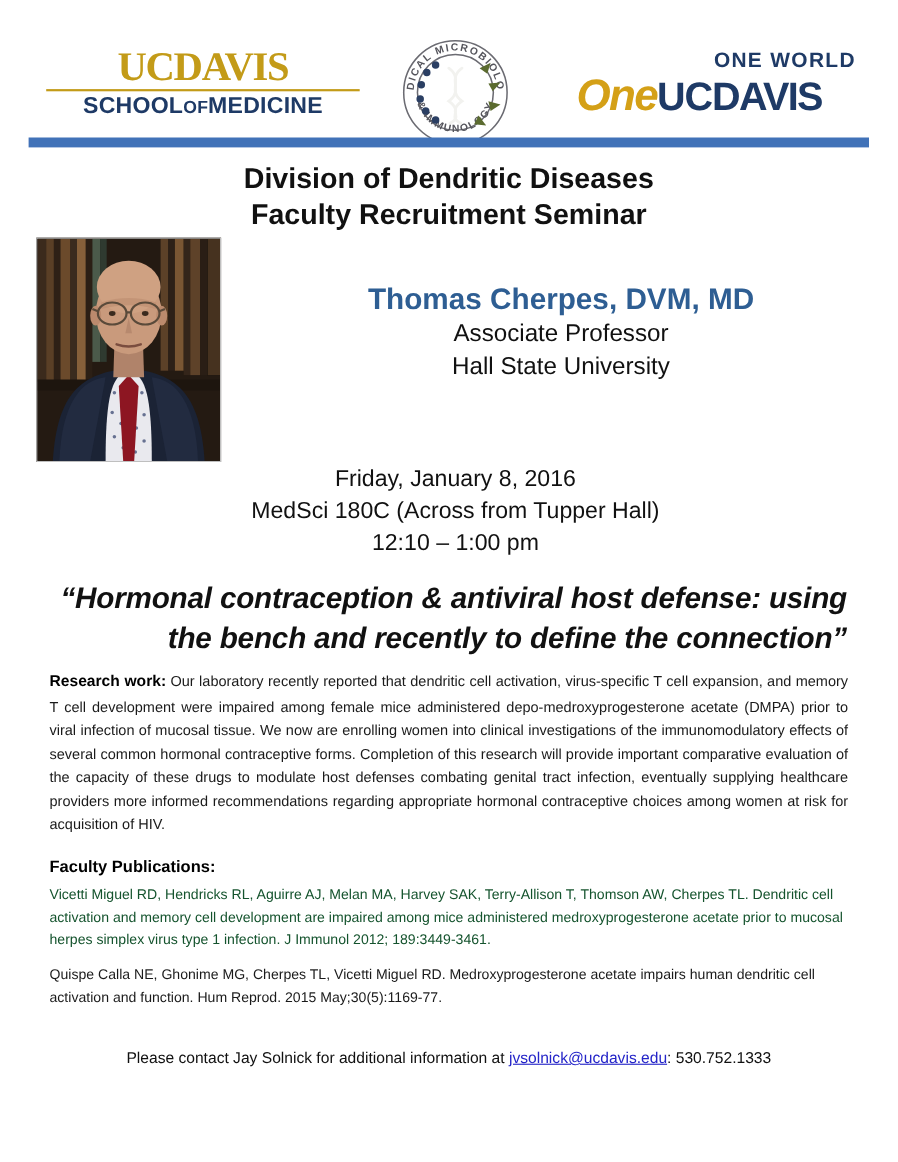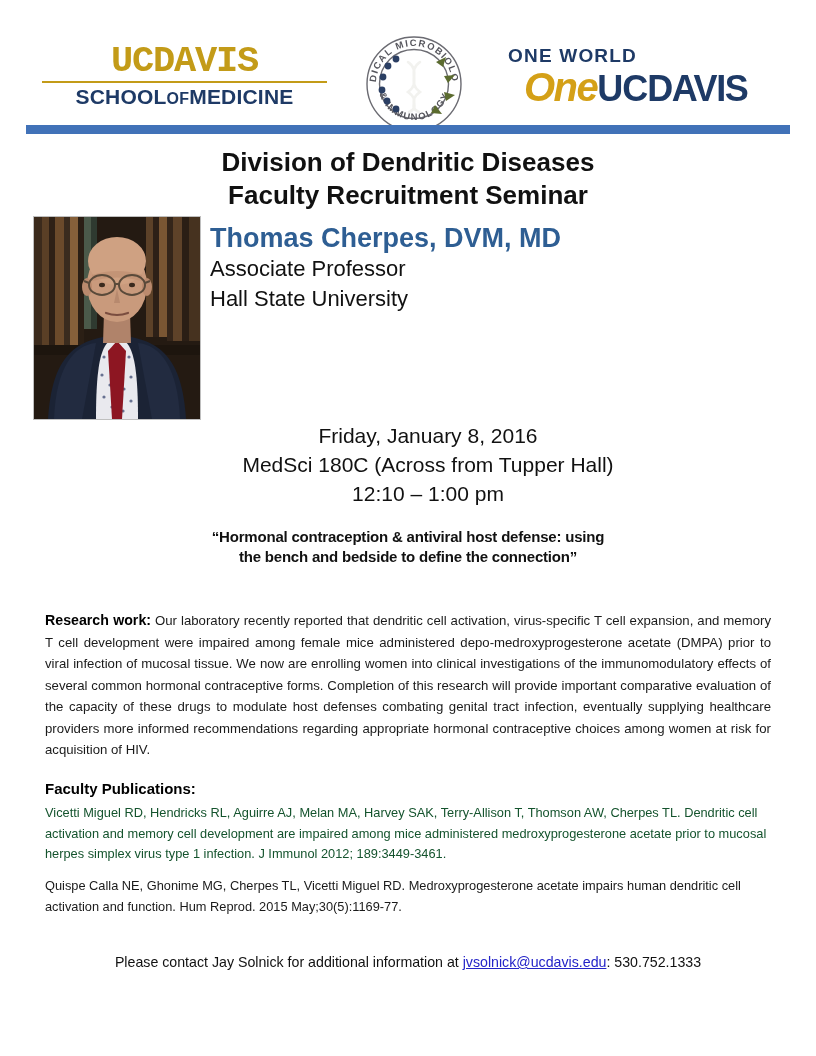--- a/index.html
+++ b/index.html
@@ -34,21 +34,21 @@
 
   
   .ucd-logo {
     position: absolute;
     left: 42px;
     top: 18px;
     width: 285px;
     text-align: center;
   }
   .ucd-wordmark {
-    font-family: Liberation Mono, monospace;
+    font-family: Liberation Serif, serif;
     font-weight: bold;
     font-size: 37px;
     letter-spacing: -1.2px;
     line-height: 0.95;
     white-space: nowrap;
   }
   .ucd-uc { color: #C39B18; font-style: normal; }
   .ucd-davis { color: #C39B18; }
   .ucd-rule {
     height: 2px;
@@ -84,20 +84,21 @@
     top: 20px;
     width: 270px;
   }
   .ow-top {
     font-weight: bold;
     font-size: 19px;
     color: #1E3A66;
     letter-spacing: 1.2px;
     line-height: 1;
     white-space: nowrap;
+    text-align: right;
   }
   .ow-bottom {
     white-space: nowrap;
     line-height: 1;
     margin-top: 2px;
   }
   .ow-one {
     font-size: 40px;
     font-weight: bold;
     font-style: italic;
@@ -137,23 +138,23 @@
     text-align: center;
     font-weight: bold;
     font-size: 26px;
     line-height: 1.28;
     color: #111111;
   }
 
   .speaker-block {
     position: absolute;
     left: 210px;
-    top: 222px;
+    top: 256px;
     width: 600px;
-    text-align: left;
+    text-align: center;
   }
   .speaker-name {
     font-weight: bold;
     font-size: 27px;
     color: #2E5E93;
     line-height: 1.2;
   }
   .speaker-role, .speaker-inst {
     font-size: 22px;
     color: #111111;
@@ -170,38 +171,39 @@
     border: 1px solid #BFBFBF;
     box-sizing: border-box;
     overflow: hidden;
     background: #1a120c;
   }
   .portrait svg { display: block; }
 
   
   .event-details {
     position: absolute;
-    left: 178px;
+    left: 164px;
     top: 422px;
     width: 500px;
     text-align: center;
     font-size: 21px;
     line-height: 1.37;
     color: #111111;
   }
 
   
   .talk-title {
     position: absolute;
     left: 46px;
     top: 527px;
     width: 724px;
-    text-align: center;
-    font-weight: bold;
-    font-size: 15px;
+    text-align: right;
+    font-weight: bold;
+    font-style: italic;
+    font-size: 27px;
     line-height: 1.33;
     color: #111111;
     letter-spacing: -0.2px;
   }
 
   
   .research {
     position: absolute;
     left: 45px;
     top: 609px;
@@ -410,21 +412,21 @@
   </div>
 
   <div class="event-details">
     <div>Friday, January 8, 2016</div>
     <div>MedSci 180C (Across from Tupper Hall)</div>
     <div>12:10 – 1:00 pm</div>
   </div>
 
   <div class="talk-title">
     <div>“Hormonal contraception &amp; antiviral host defense: using</div>
-    <div>the bench and bedside to define the connection”</div>
+    <div>the bench and recently to define the connection”</div>
   </div>
 
   <div class="research"><b>Research work:</b><span> Our laboratory recently reported that dendritic cell activation, virus-specific T cell expansion, and memory T cell development were impaired among female mice administered depo-medroxyprogesterone acetate (DMPA) prior to viral infection of mucosal tissue.  We now are enrolling women into clinical investigations of the immunomodulatory effects of several common hormonal contraceptive forms.  Completion of this research will provide important comparative evaluation of the capacity of these drugs to modulate host defenses combating genital tract infection, eventually supplying healthcare providers more informed recommendations regarding appropriate hormonal contraceptive choices among women at risk for acquisition of HIV.</span></div>
 
   <div class="pubs-heading">Faculty Publications:</div>
   <div class="pub-1">Vicetti Miguel RD, Hendricks RL, Aguirre AJ, Melan MA, Harvey SAK, Terry-Allison T, Thomson AW, Cherpes TL. Dendritic cell activation and memory cell development are impaired among mice administered medroxyprogesterone acetate prior to mucosal herpes simplex virus type 1 infection. J Immunol 2012; 189:3449-3461.</div>
   <div class="pub-2">Quispe Calla NE, Ghonime MG, Cherpes TL, Vicetti Miguel RD. Medroxyprogesterone acetate impairs human dendritic cell activation and function. Hum Reprod. 2015 May;30(5):1169-77.</div>
 
   <div class="contact"><span>Please contact Jay Solnick for additional information at </span><a class="email" href="#">jvsolnick@ucdavis.edu</a><span>:  530.752.1333</span></div>
 

